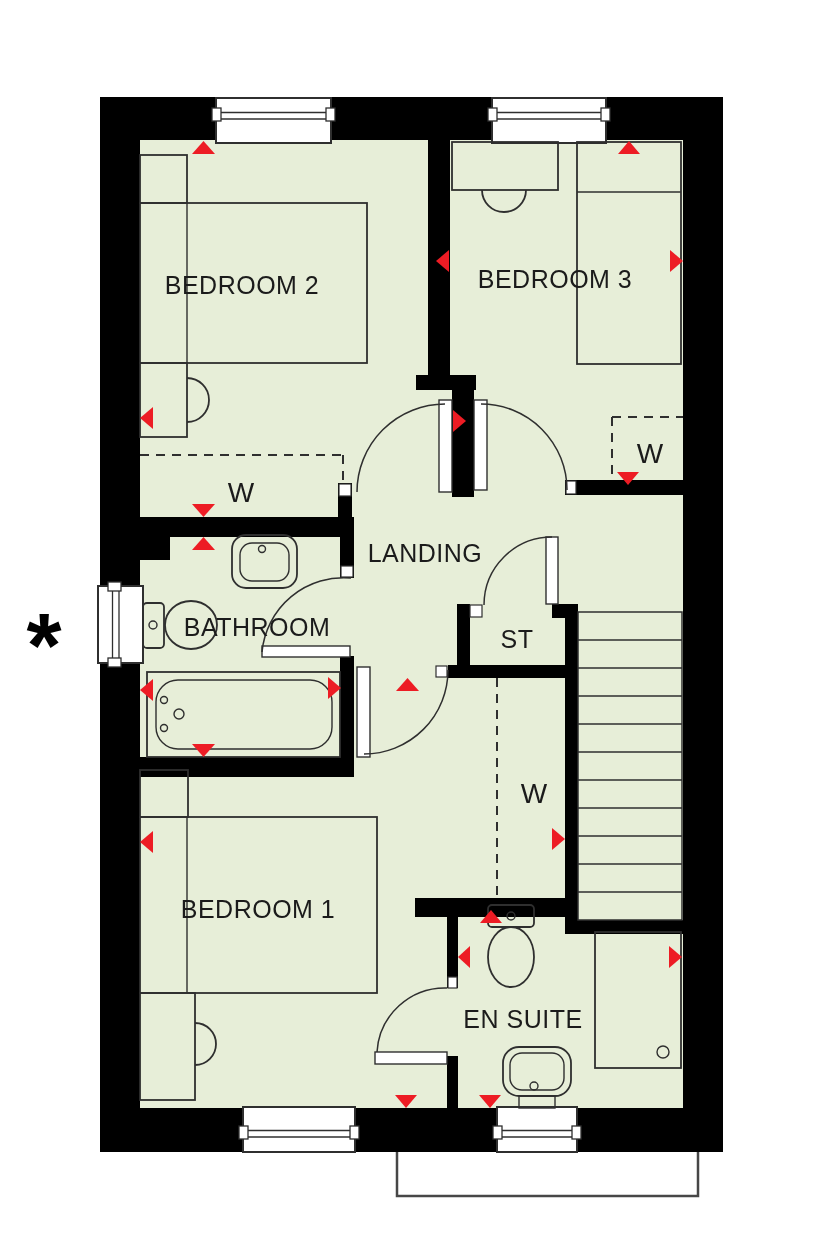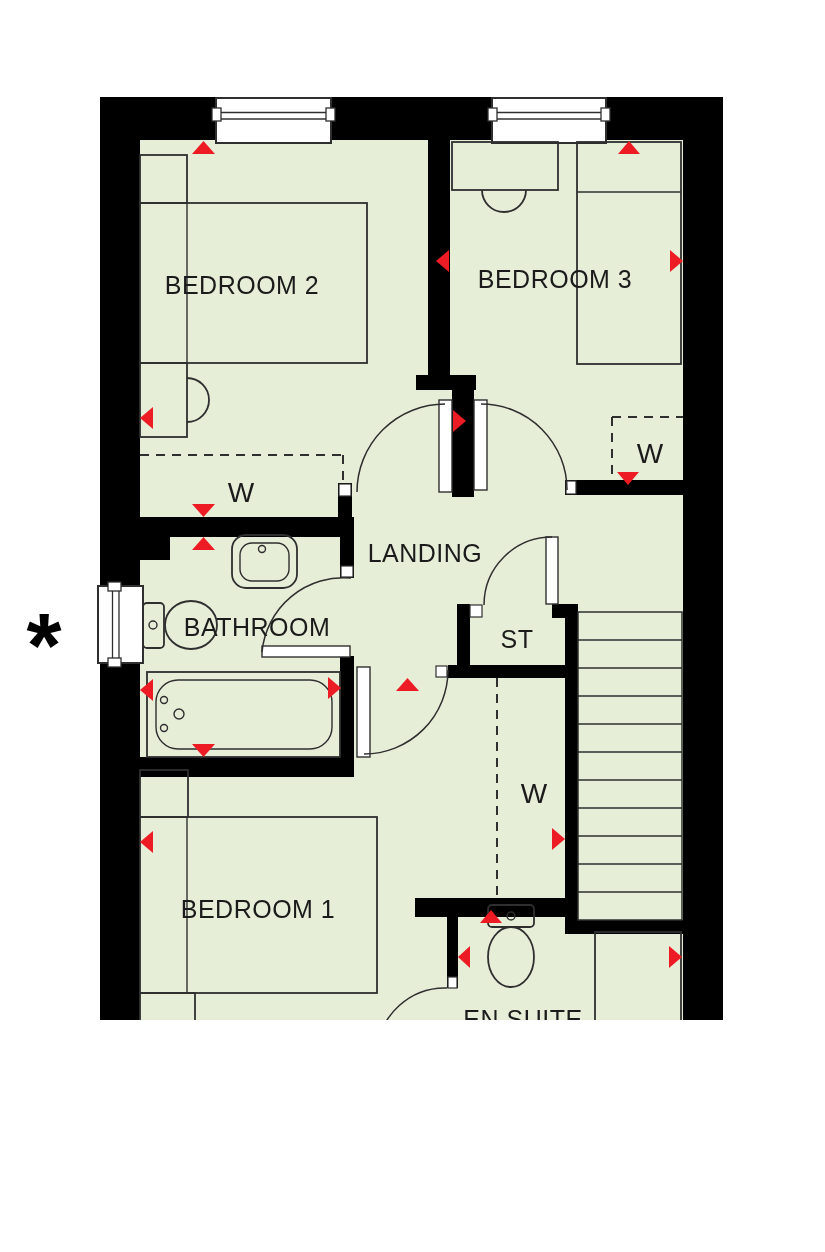--- a/index.html
+++ b/index.html
@@ -1,16 +1,16 @@
 <!DOCTYPE html>
 <html style="--background: #ffffff; --floor: #e7eed8; --wall: #000000; --line: #2f2f2f; --marker_red: #ed1c24; --outline_gray: #474747;"><head>
 <meta charset="utf-8">
 <style>
   html,body{margin:0;padding:0;background:#fff;}
-  .plan-wrap{position:relative;width:825px;height:1020px;background:var(--background,#fff);overflow:hidden;}
+  .plan-wrap{position:relative;width:825px;height:1252px;background:var(--background,#fff);overflow:hidden;}
   svg{position:absolute;left:0;top:0;}
   .wall{fill:var(--wall,#000);stroke:none;}
   .floor{fill:var(--floor,#e7eed8);stroke:none;}
   .jamb{fill:#fff;stroke:var(--line,#2f2f2f);stroke-width:1.2;}
   .leaf{fill:#fff;stroke:var(--line,#2f2f2f);stroke-width:1.4;}
   .arc{fill:none;stroke:var(--line,#2f2f2f);stroke-width:1.5;}
   .fix{fill:none;stroke:var(--line,#2f2f2f);stroke-width:1.8;}
   .fixthin{fill:none;stroke:var(--line,#2f2f2f);stroke-width:1.4;}
   .dash{fill:none;stroke:var(--line,#2f2f2f);stroke-width:2;stroke-dasharray:9 7;}
   .winbox{fill:#fff;stroke:var(--line,#2f2f2f);stroke-width:2;}

